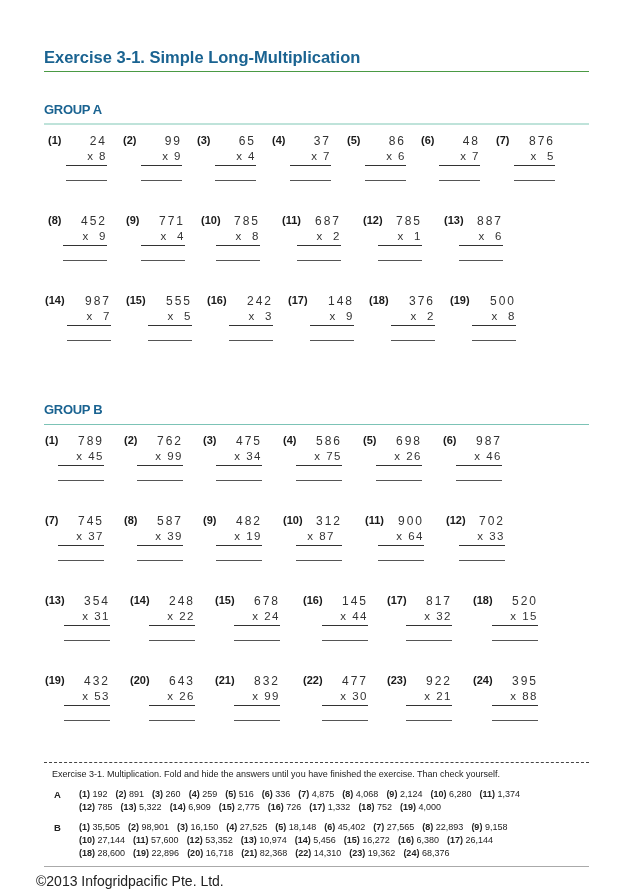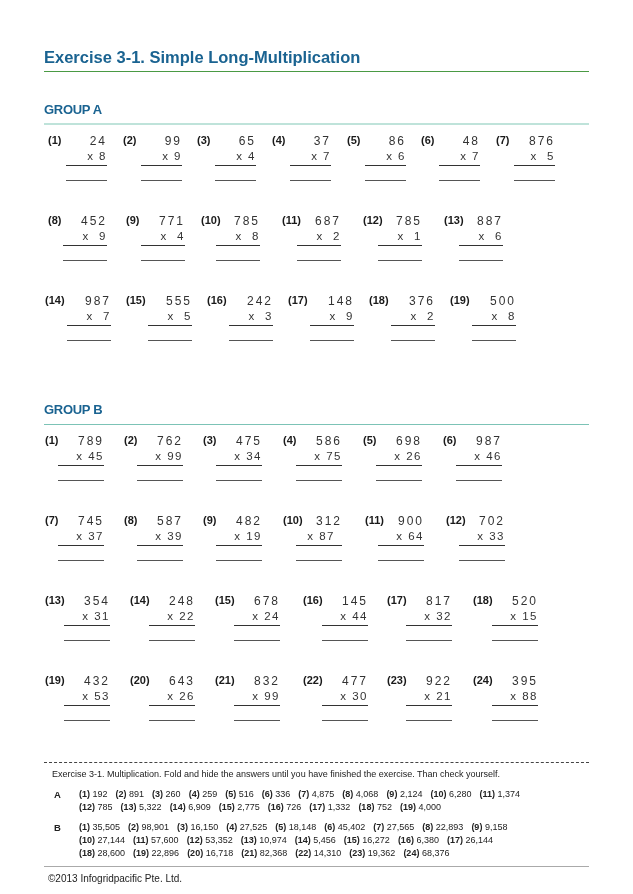--- a/index.html
+++ b/index.html
@@ -15,21 +15,21 @@
   .prob .mul { position: absolute; top: 16px; font-size: 11.5px; letter-spacing: 1.5px; color: #333; text-align: right; white-space: pre; }
   .prob .line1 { position: absolute; top: 31px; height: 1px; background: #333; }
   .prob .line2 { position: absolute; top: 46px; height: 1px; background: #555; }
   .dash { position: absolute; left: 44px; top: 762px; width: 545px; height: 0; border-top: 1.5px dashed #444; }
   .ans-intro { position: absolute; left: 52px; top: 769px; font-size: 9px; color: #222; }
   .ans-label { position: absolute; left: 54px; font-size: 9.5px; font-weight: bold; color: #222; }
   .ans-line { position: absolute; left: 79px; font-size: 9px; color: #222; white-space: nowrap; }
   .ans-line b { font-weight: bold; }
   .ans-line span.item { margin-right: 8px; }
   .foot-rule { position: absolute; left: 44px; top: 866px; width: 545px; height: 1px; background: #aaa; }
-  .copyright { position: absolute; left: 48px; top: 873px; font-size: 10px; color: #222; }
+  .copyright { position: absolute; left: 36px; top: 873px; font-size: 14px; color: #222; }
 </style>
 </head>
 <body>
 
 <div class="title">Exercise 3-1. Simple Long-Multiplication</div>
 <div class="title-rule"></div>
 
 <div class="group-head" style="top:102px;">GROUP A</div>
 <div class="group-rule" style="top:123px;"></div>
 

